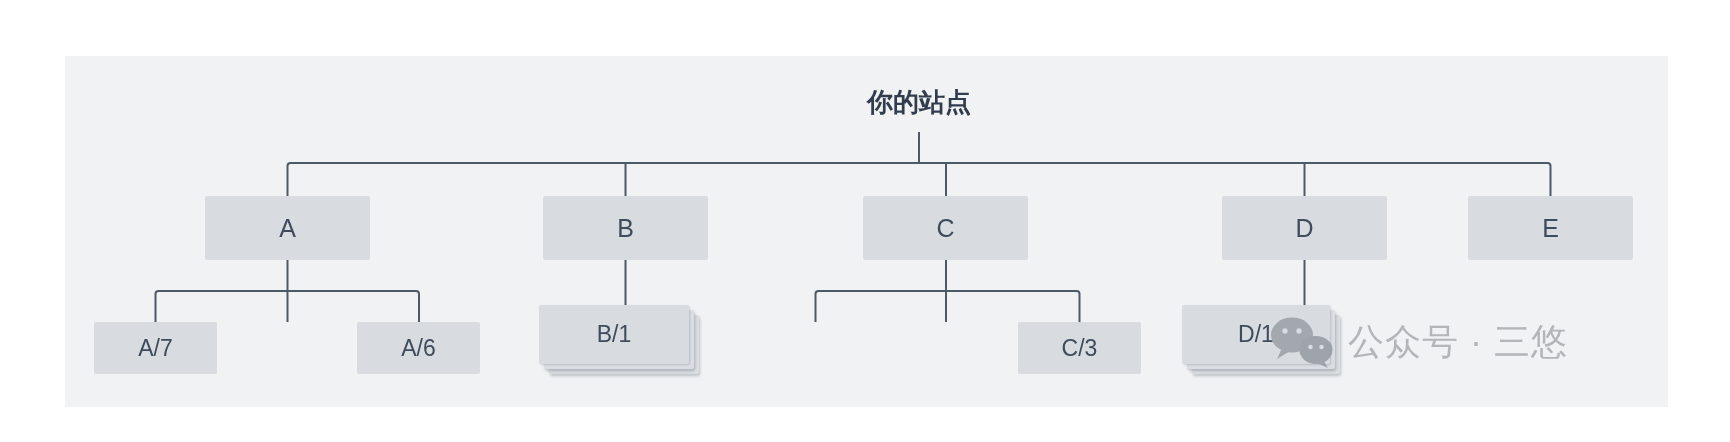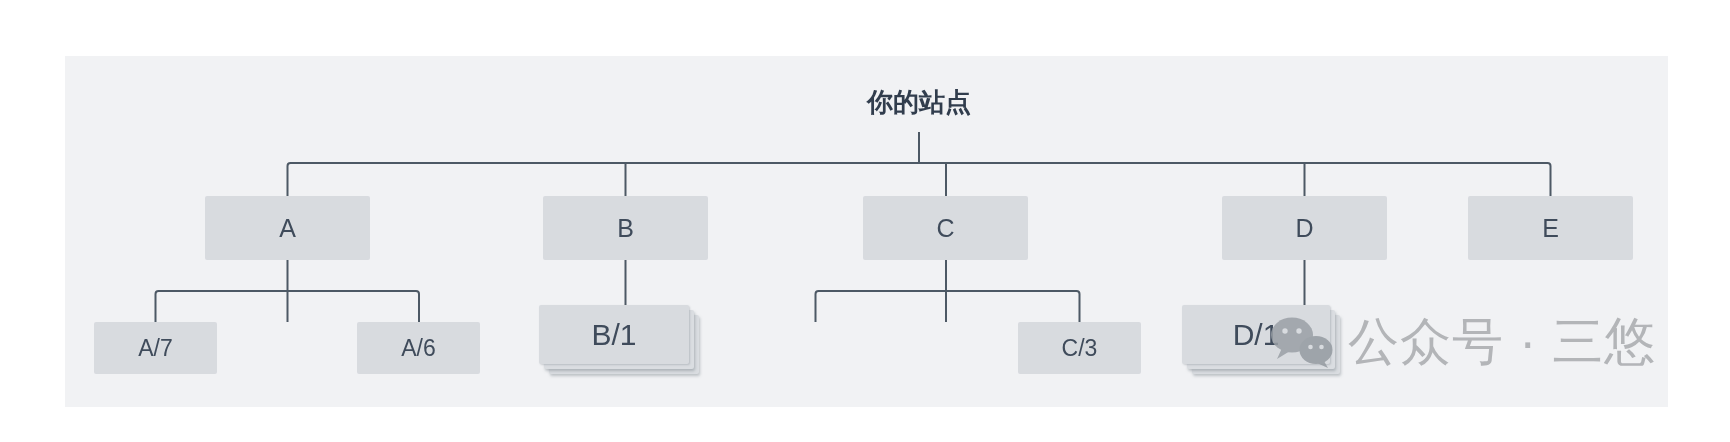--- a/index.html
+++ b/index.html
@@ -23,26 +23,26 @@
     display:flex;align-items:center;justify-content:center;border-radius:2px;z-index:2;}
   .node-lg{width:165px;height:64px;top:196px;font-size:25px;}
   .node-sm{width:123px;height:52px;top:322px;font-size:23px;}
   .stack{position:absolute;top:305px;z-index:2;}
   .stack .layer{position:absolute;width:100%;height:100%;background:#dadde1;border-radius:2px;
     box-shadow:1px 2px 3px rgba(90,100,110,0.35);}
   .stack .layer.l2{left:10px;top:10px;}
   .stack .layer.l1{left:5px;top:5px;}
   .stack .card{position:absolute;left:0;top:0;width:100%;height:100%;background:var(--box-fill);
     border-radius:2px;display:flex;align-items:center;justify-content:center;
-    font-size:30px;color:var(--label-text);box-shadow:1px 1px 2px rgba(90,100,110,0.25);}
+    font-size:23px;color:var(--label-text);box-shadow:1px 1px 2px rgba(90,100,110,0.25);}
   .stack-b1{left:539px;width:150px;height:59px;}
   .stack-d1{left:1182px;width:148px;height:59px;}
   .watermark{position:absolute;left:1270px;top:316px;height:52px;display:flex;
     align-items:center;z-index:5;pointer-events:none;}
-  .watermark .wm-text{font-size:51px;line-height:52px;color:var(--watermark);
+  .watermark .wm-text{font-size:36px;line-height:52px;color:var(--watermark);
     letter-spacing:1px;margin-left:12px;white-space:nowrap;}
   .wm-icon{width:66px;height:52px;opacity:0.85;}
 </style>
 </head>
 <body>
 
 <div class="stage">
   <div class="panel"></div>
 
   <svg class="connectors" viewBox="0 0 1730 442">

